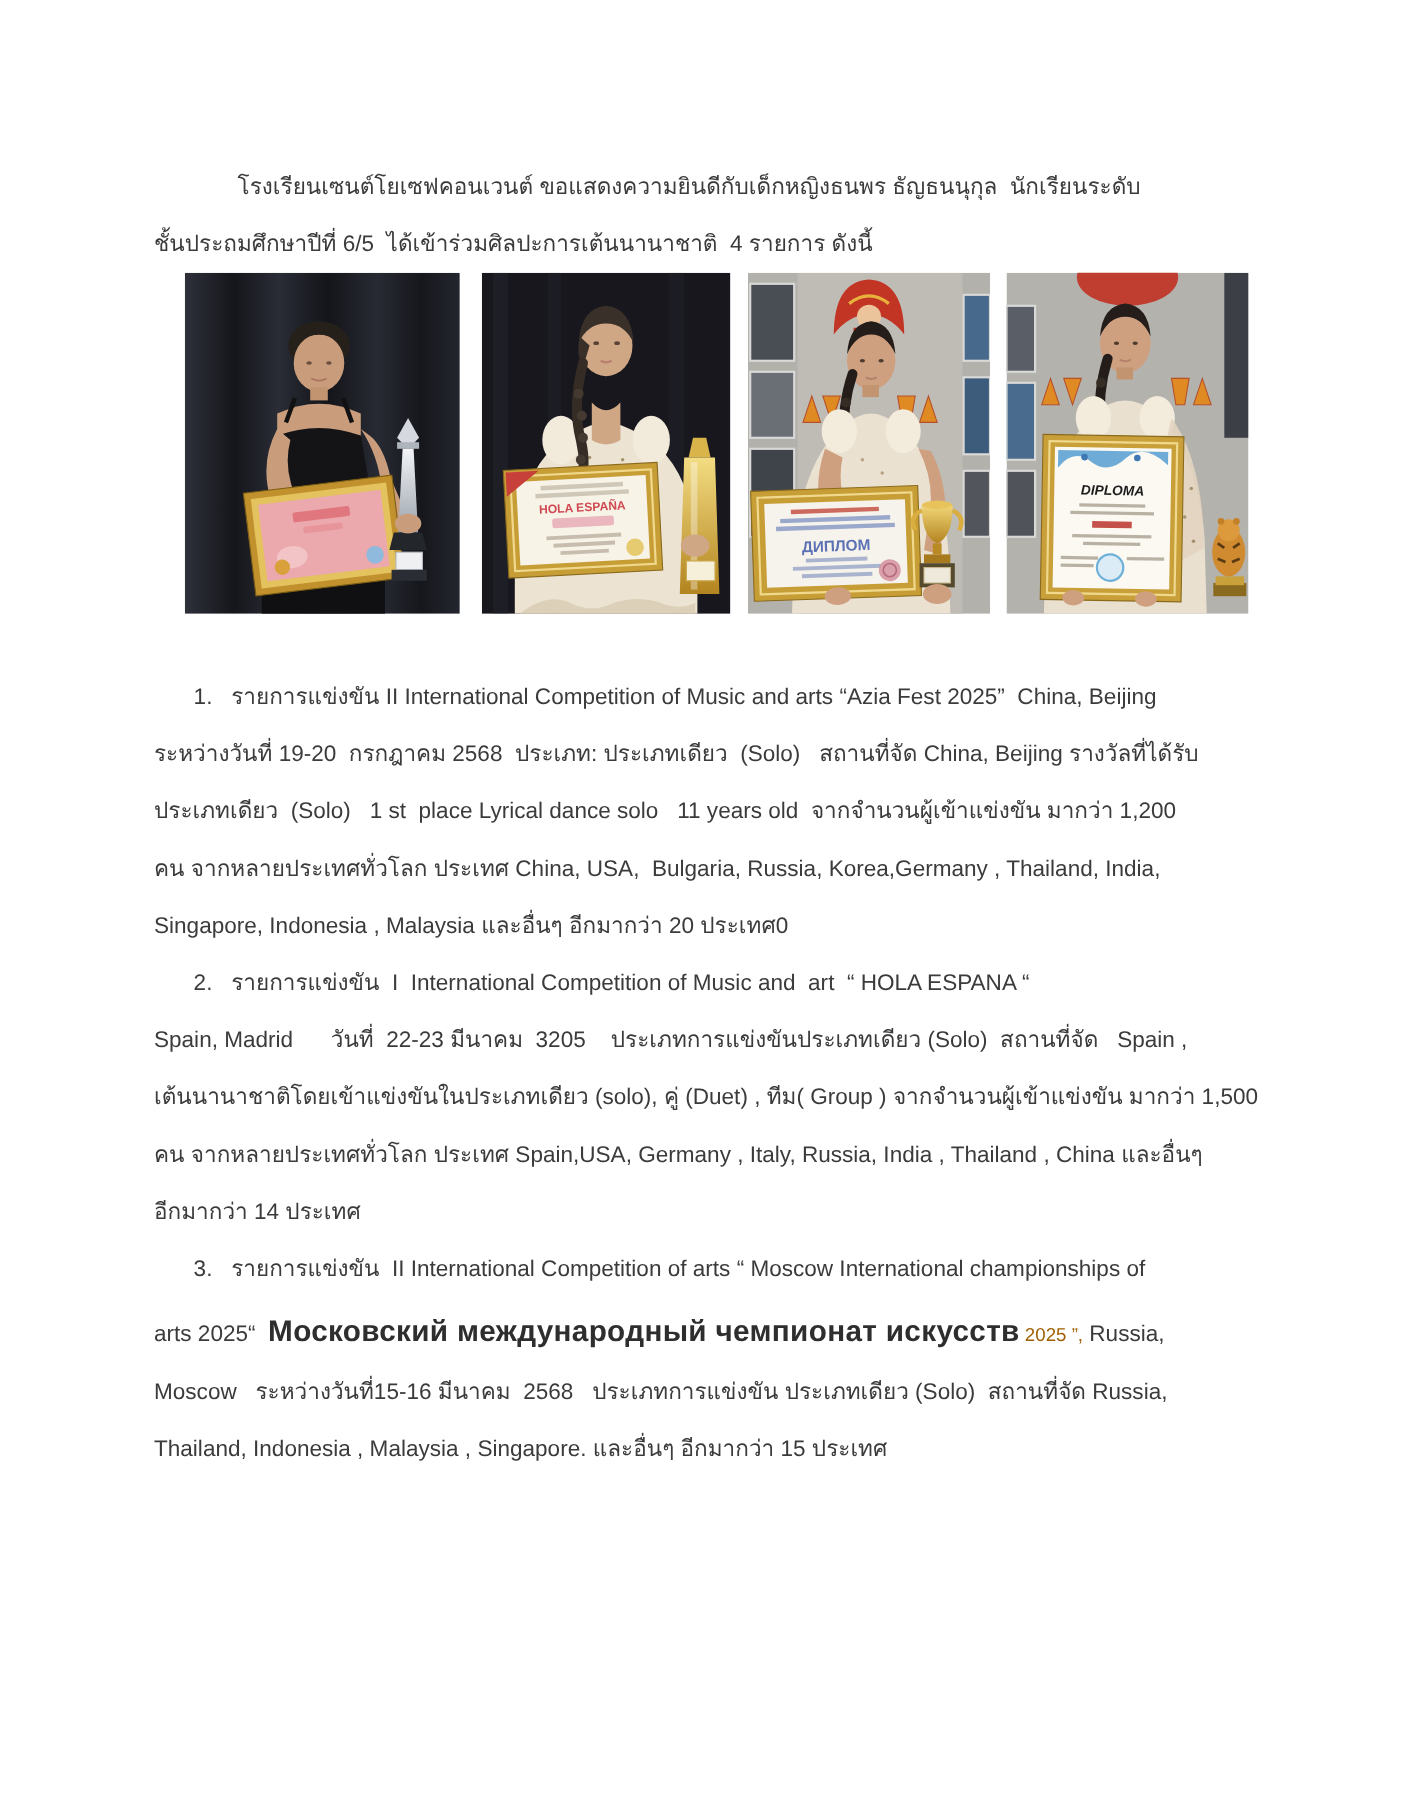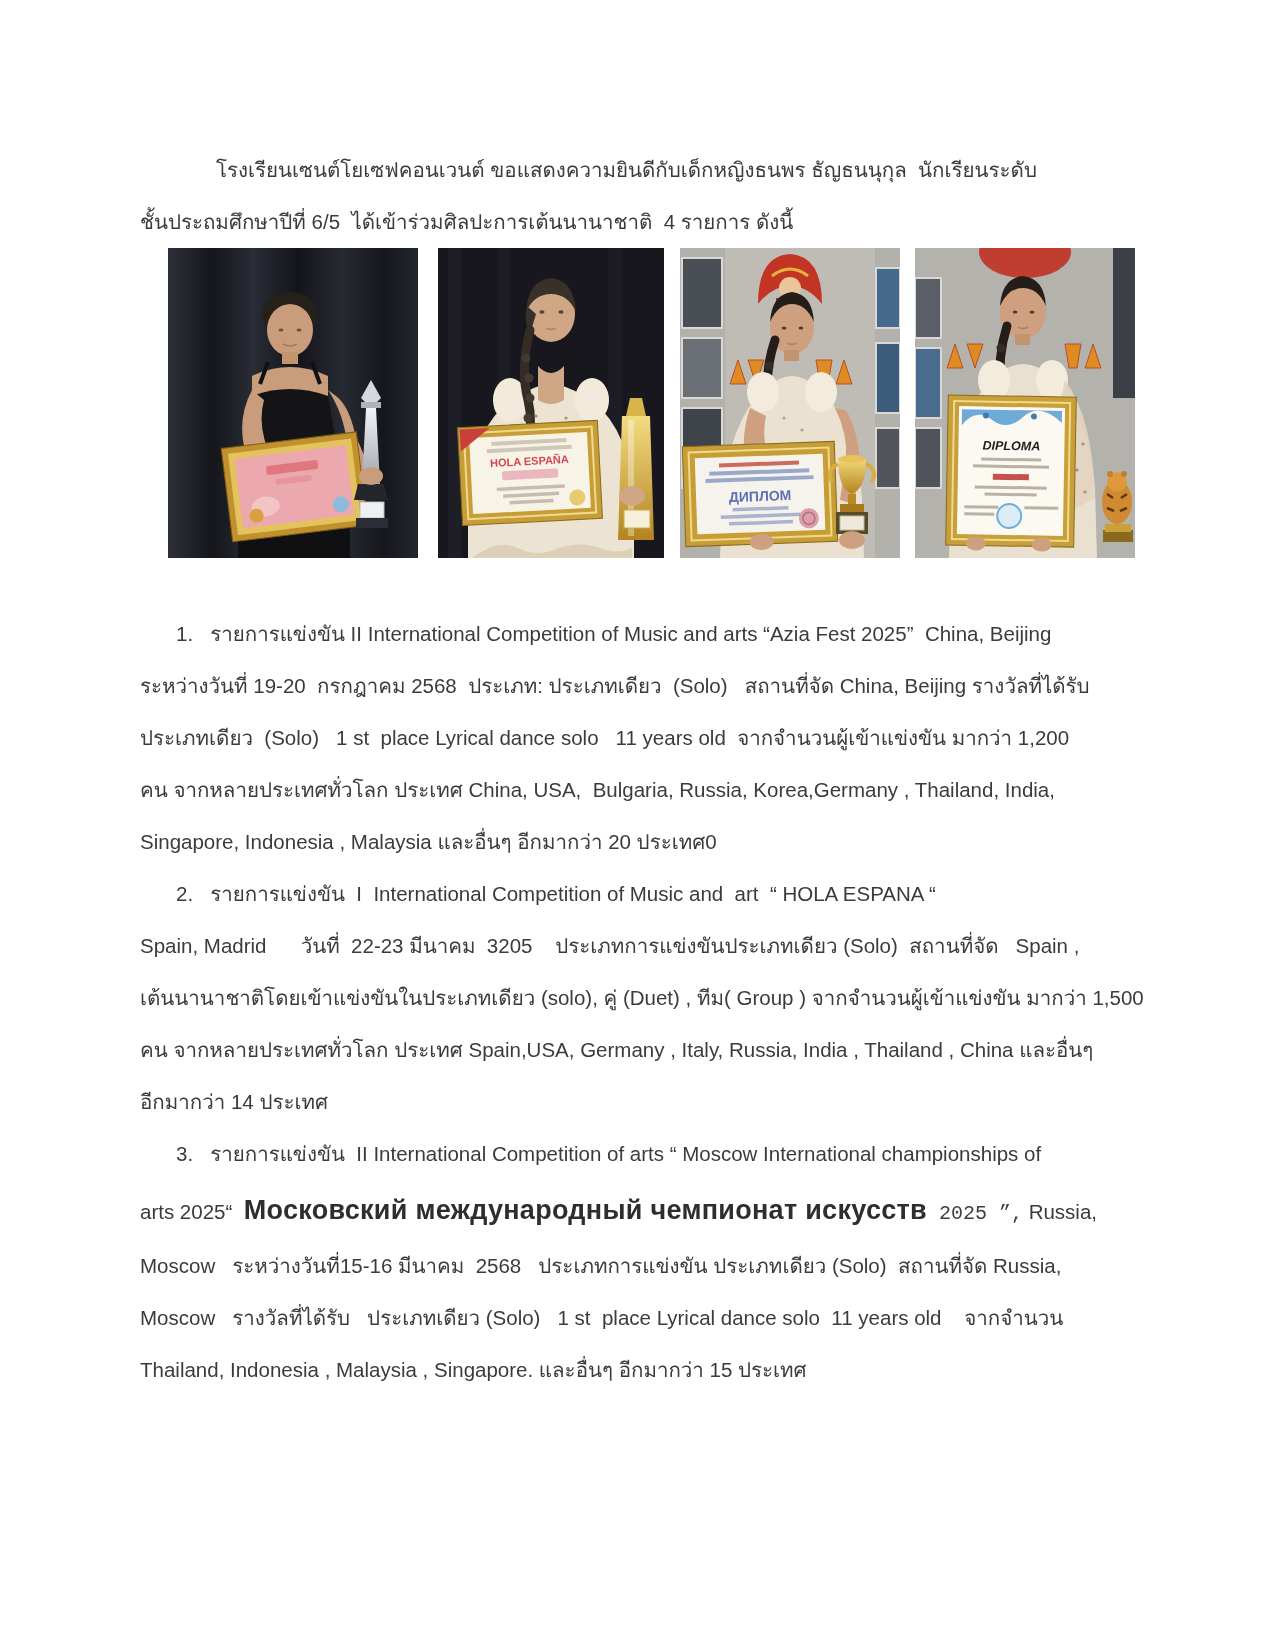--- a/index.html
+++ b/index.html
@@ -14,21 +14,21 @@
   .photos figure{position:absolute;top:0;margin:0;padding:0;}
   #photo1{left:28px;width:250px;height:310px;}
   #photo2{left:298px;width:226px;height:310px;}
   #photo3{left:540px;width:220px;height:310px;}
   #photo4{left:775px;width:220px;height:310px;text-align:center;}
   .photos svg{display:block;width:100%;height:100%;}
   .body-text{margin-top:50px;}
   .russian-line{height:60px;line-height:60px;}
   .seg-small{font-size:20.5px;}
   .seg-russian{font-size:27px;font-weight:700;color:#2e2e2e;letter-spacing:0.3px;}
-  .seg-mid{font-size:20px;color:#404040;font-family:Liberation Mono, monospace;}
+  .seg-mid{font-size:17px;color:#a16207;}
 </style>
 </head>
 <body>
 
 <div class="page">
   <div class="content">
 
     <div class="intro">
       <div class="t-line intro-first">โรงเรียนเซนต์โยเซฟคอนเวนต์ ขอแสดงความยินดีกับเด็กหญิงธนพร ธัญธนนุกุล  นักเรียนระดับ</div>
       <div class="t-line">ชั้นประถมศึกษาปีที่ 6/5  ได้เข้าร่วมศิลปะการเต้นนานาชาติ  4 รายการ ดังนี้</div>
@@ -319,19 +319,18 @@
         <div class="t-line">Spain, Madrid      วันที่  22-23 มีนาคม  3205    ประเภทการแข่งขันประเภทเดียว (Solo)  สถานที่จัด   Spain ,</div>
         <div class="t-line">เต้นนานาชาติโดยเข้าแข่งขันในประเภทเดียว (solo), คู่ (Duet) , ทีม( Group ) จากจำนวนผู้เข้าแข่งขัน มากว่า 1,500</div>
         <div class="t-line">คน จากหลายประเทศทั่วโลก ประเทศ Spain,USA, Germany , Italy, Russia, India , Thailand , China และอื่นๆ</div>
         <div class="t-line">อีกมากว่า 14 ประเทศ</div>
       </div>
 
       <div>
         <div class="t-line p-first">3.   รายการแข่งขัน  II International Competition of arts “ Moscow International championships of</div>
         <div class="t-line russian-line"><span class="seg-small">arts 2025“  </span><span class="seg-russian">Московский международный чемпионат искусств</span><span class="seg-mid"> 2025 ”,</span><span class="seg-small"> Russia,</span></div>
         <div class="t-line">Moscow   ระหว่างวันที่15-16 มีนาคม  2568   ประเภทการแข่งขัน ประเภทเดียว (Solo)  สถานที่จัด Russia,</div>
-        <div class="t-line">Moscow   รางวัลที่ได้รับ   ประเภทเดียว (Solo)   1 st  place Lyrical dance solo  11 years old    จากจำนวน</div>
         <div class="t-line">Thailand, Indonesia , Malaysia , Singapore. และอื่นๆ อีกมากว่า 15 ประเทศ</div>
       </div>
 
     </div>
   </div>
 </div>
 
 </body></html>

